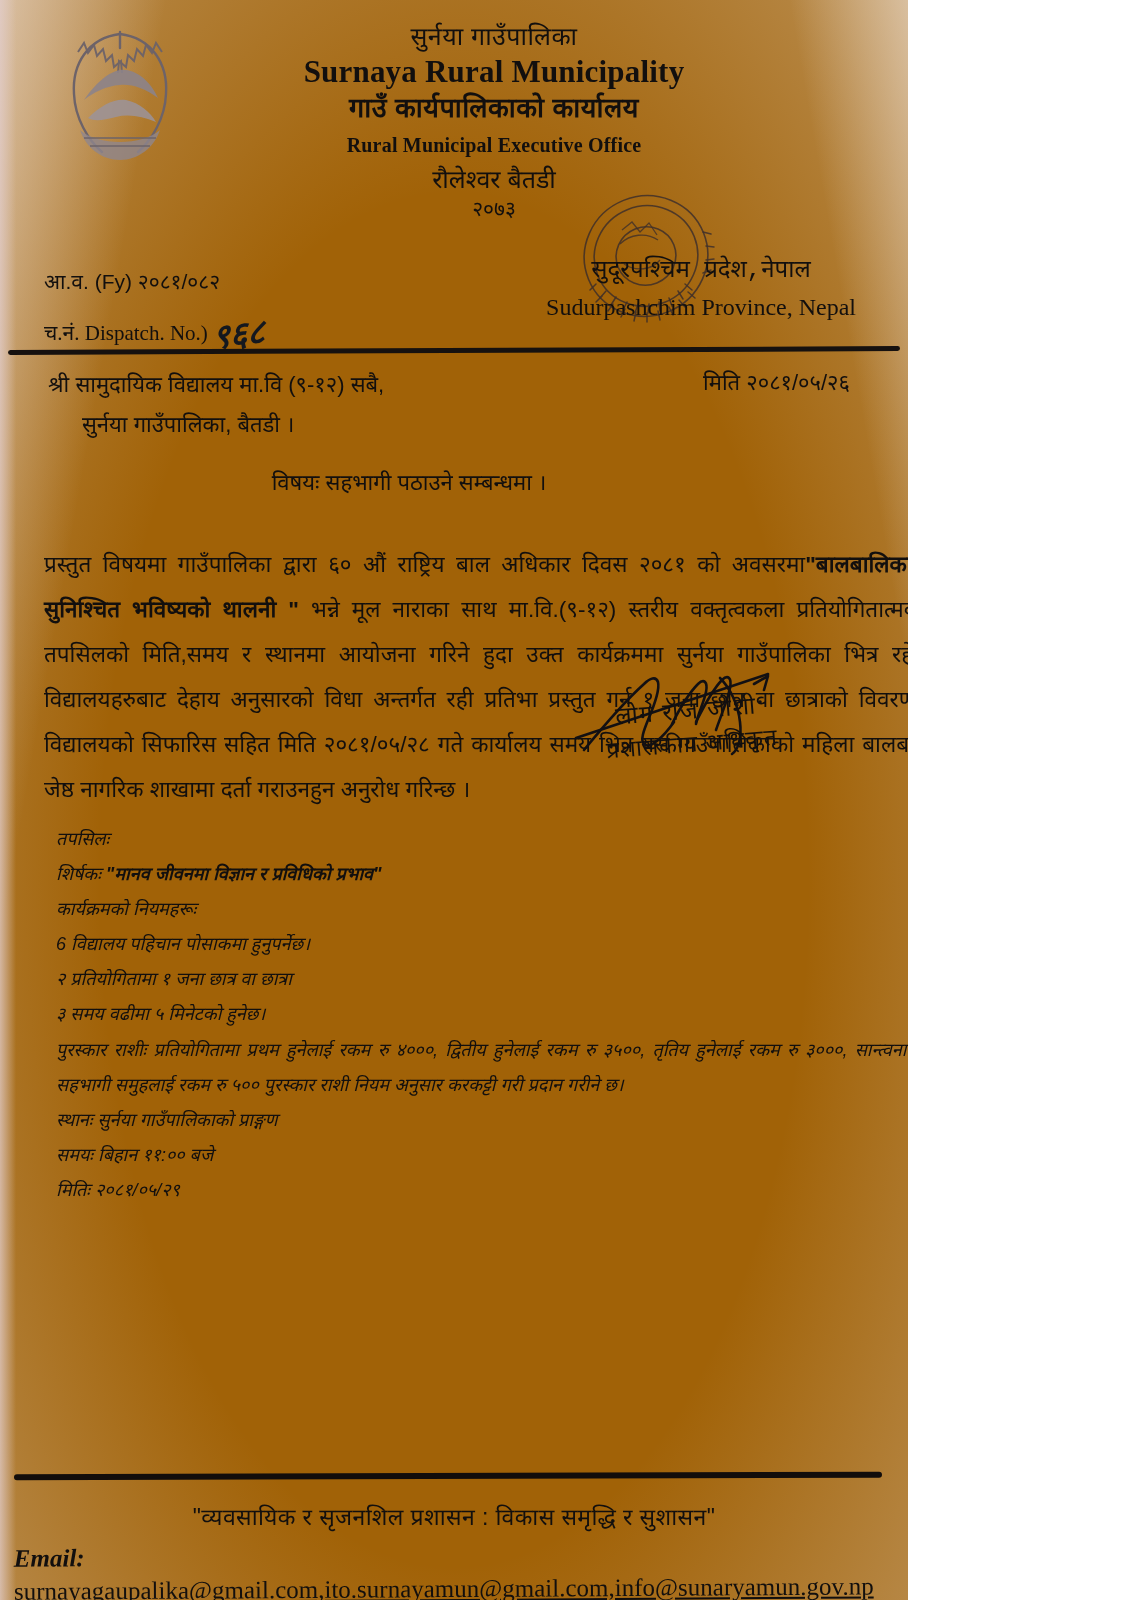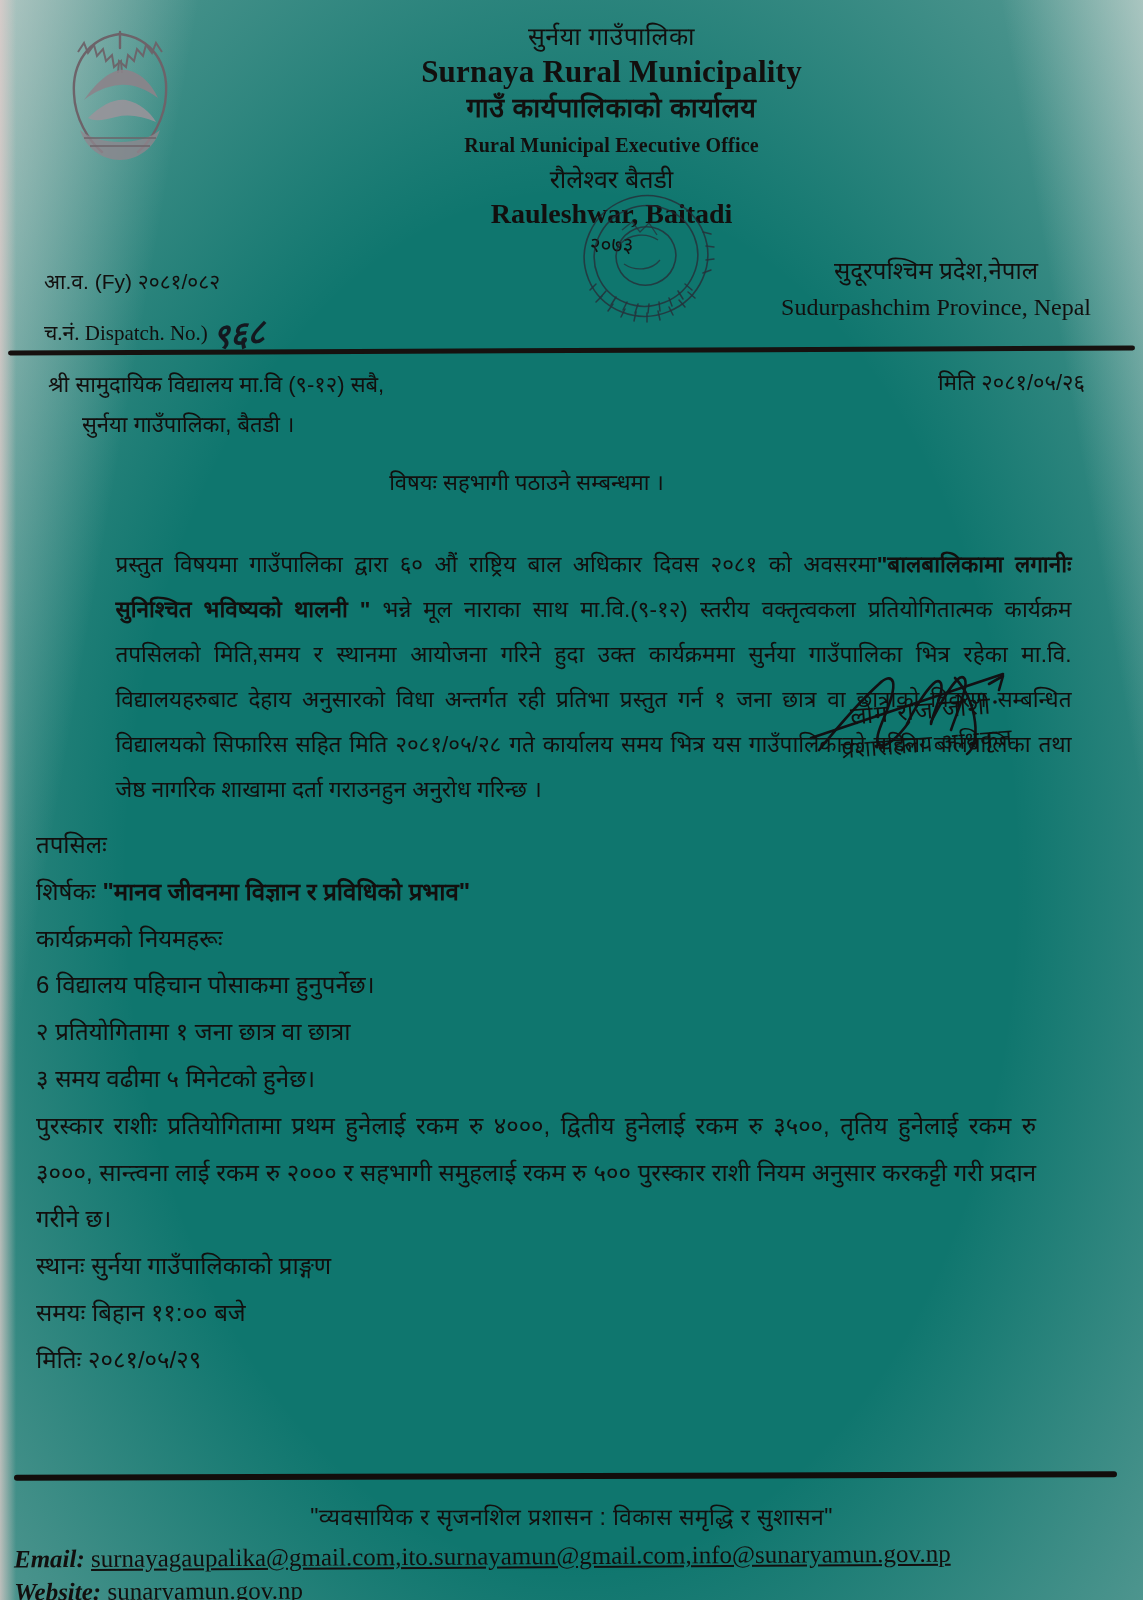--- a/index.html
+++ b/index.html
@@ -2,23 +2,23 @@
 <html><head>
 <meta charset="utf-8">
 <style>
   html, body {
     margin: 0;
     padding: 0;
     background: #ffffff;
   }
   .page {
     position: relative;
-    width: 1143px;
+    width: 908px;
     height: 1600px;
-    background: #0f766e;
+    background: #a16207;
     overflow: hidden;
     font-family: "Liberation Serif", "DejaVu Serif", serif;
     color: #120f0e;
   }
   
   .scan-tint {
     position: absolute;
     inset: 0;
     background:
       linear-gradient(100deg, rgba(243,232,230,0.55) 0%, rgba(255,255,255,0) 14%),
@@ -119,21 +119,21 @@
 
   .province-block {
     position: absolute;
     right: 52px;
     top: 255px;
     text-align: center;
     line-height: 1.35;
   }
   .prov-np {
     font-size: 24px;
-    font-family: Liberation Sans, sans-serif;
+    font-family: Liberation Mono, monospace;
   }
   .prov-en {
     font-size: 24px;
     margin-top: 4px;
   }
 
   
   .seal {
     position: absolute;
     left: 560px;
@@ -198,25 +198,26 @@
     box-sizing: border-box;
     font-size: 22.5px;
     line-height: 2.0;
     text-align: justify;
     margin-top: 46px;
   }
   .para b { font-weight: 700; }
 
   .details {
     width: 1060px;
-    padding-left: 36px;
+    padding-left: 56px;
     box-sizing: border-box;
-    font-size: 24px;
+    font-size: 18px;
     line-height: 1.95;
     margin-top: 10px;
+    font-style: italic;
   }
   .details .d-line { white-space: normal; }
   .details .d-wide {
     text-align: justify;
     width: 1000px;
   }
 
   
   .signature {
     position: absolute;
@@ -311,21 +312,20 @@
         </g>
       </svg>
     </div>
 
     <div class="header-center">
       <div class="h-np-1">सुर्नया गाउँपालिका</div>
       <div class="h-en-1">Surnaya Rural Municipality</div>
       <div class="h-np-2">गाउँ कार्यपालिकाको कार्यालय</div>
       <div class="h-en-2">Rural Municipal Executive Office</div>
       <div class="h-np-3">रौलेश्वर बैतडी</div>
-      <div class="h-en-3">Rauleshwar, Baitadi</div>
       <div class="h-year">२०७३</div>
     </div>
 
     <div class="seal">
       <svg viewBox="0 0 182 172" width="182" height="172" aria-hidden="true">
         <g fill="none" stroke="#2a2430" stroke-width="1.6" opacity="0.85">
           <ellipse cx="86" cy="84" rx="62" ry="60" transform="rotate(-22 86 84)"></ellipse>
           <ellipse cx="86" cy="84" rx="52" ry="50" transform="rotate(-22 86 84)"></ellipse>
           <ellipse cx="86" cy="84" rx="30" ry="29" transform="rotate(-22 86 84)"></ellipse>
         </g>

